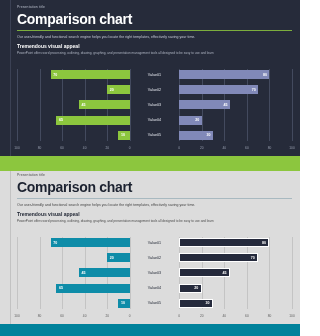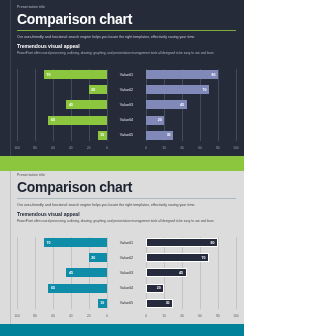--- a/index.html
+++ b/index.html
@@ -1,19 +1,19 @@
 <!DOCTYPE html>
 <html><head>
 <meta charset="utf-8">
 <style>
   * { box-sizing: border-box; margin:0; padding:0; }
   html,body { width:300px; height:336px; background:#ffffff; }
   body { font-family:"Liberation Sans", sans-serif; }
 
-  .slide { position:relative; width:244px; height:168px; overflow:hidden;padding-left:24px; }
+  .slide { position:relative; width:300px; height:168px; overflow:hidden;padding-left:24px; }
 
   
   .dark { background:#262b3a; }
   .dark .accent-stripe-left { position:absolute; left:10px; top:0; bottom:12px; width:1px; background:#3b4154; }
   .dark .bottom-band { position:absolute; left:0; right:0; bottom:0; height:12px; background:#8cc63e; }
   .dark .kicker { color:#b9bfcc; }
   .dark .title { color:#ffffff; }
   .dark .title-rule { background:#8cc63e; }
   .dark .lede { color:#c8cdd8; }
   .dark .sub { color:#ffffff; }

